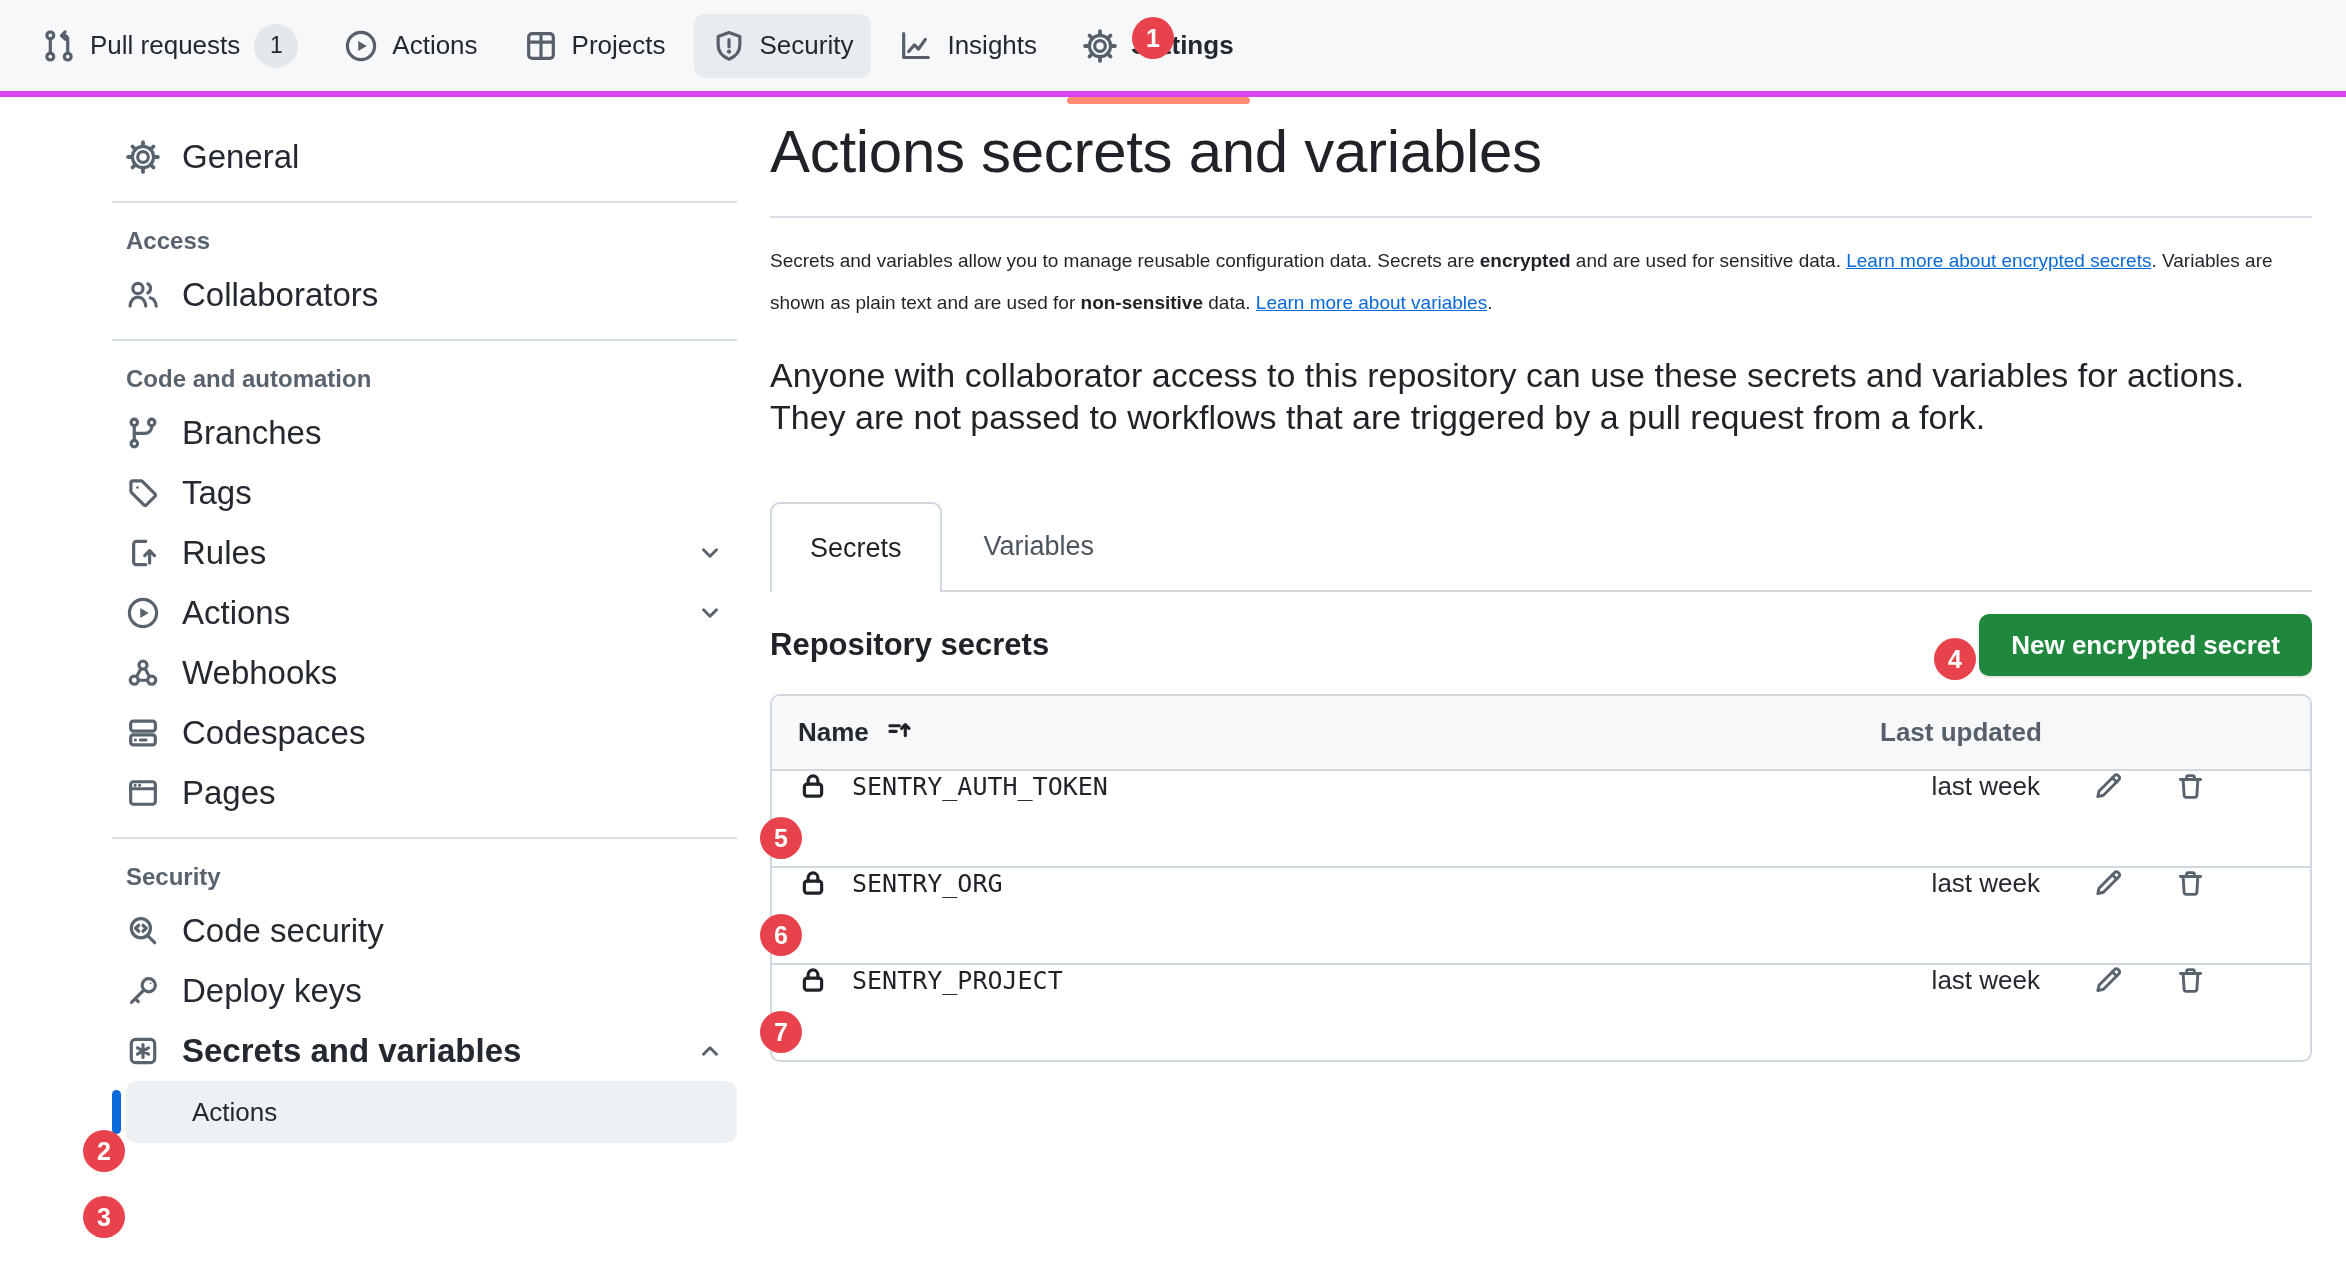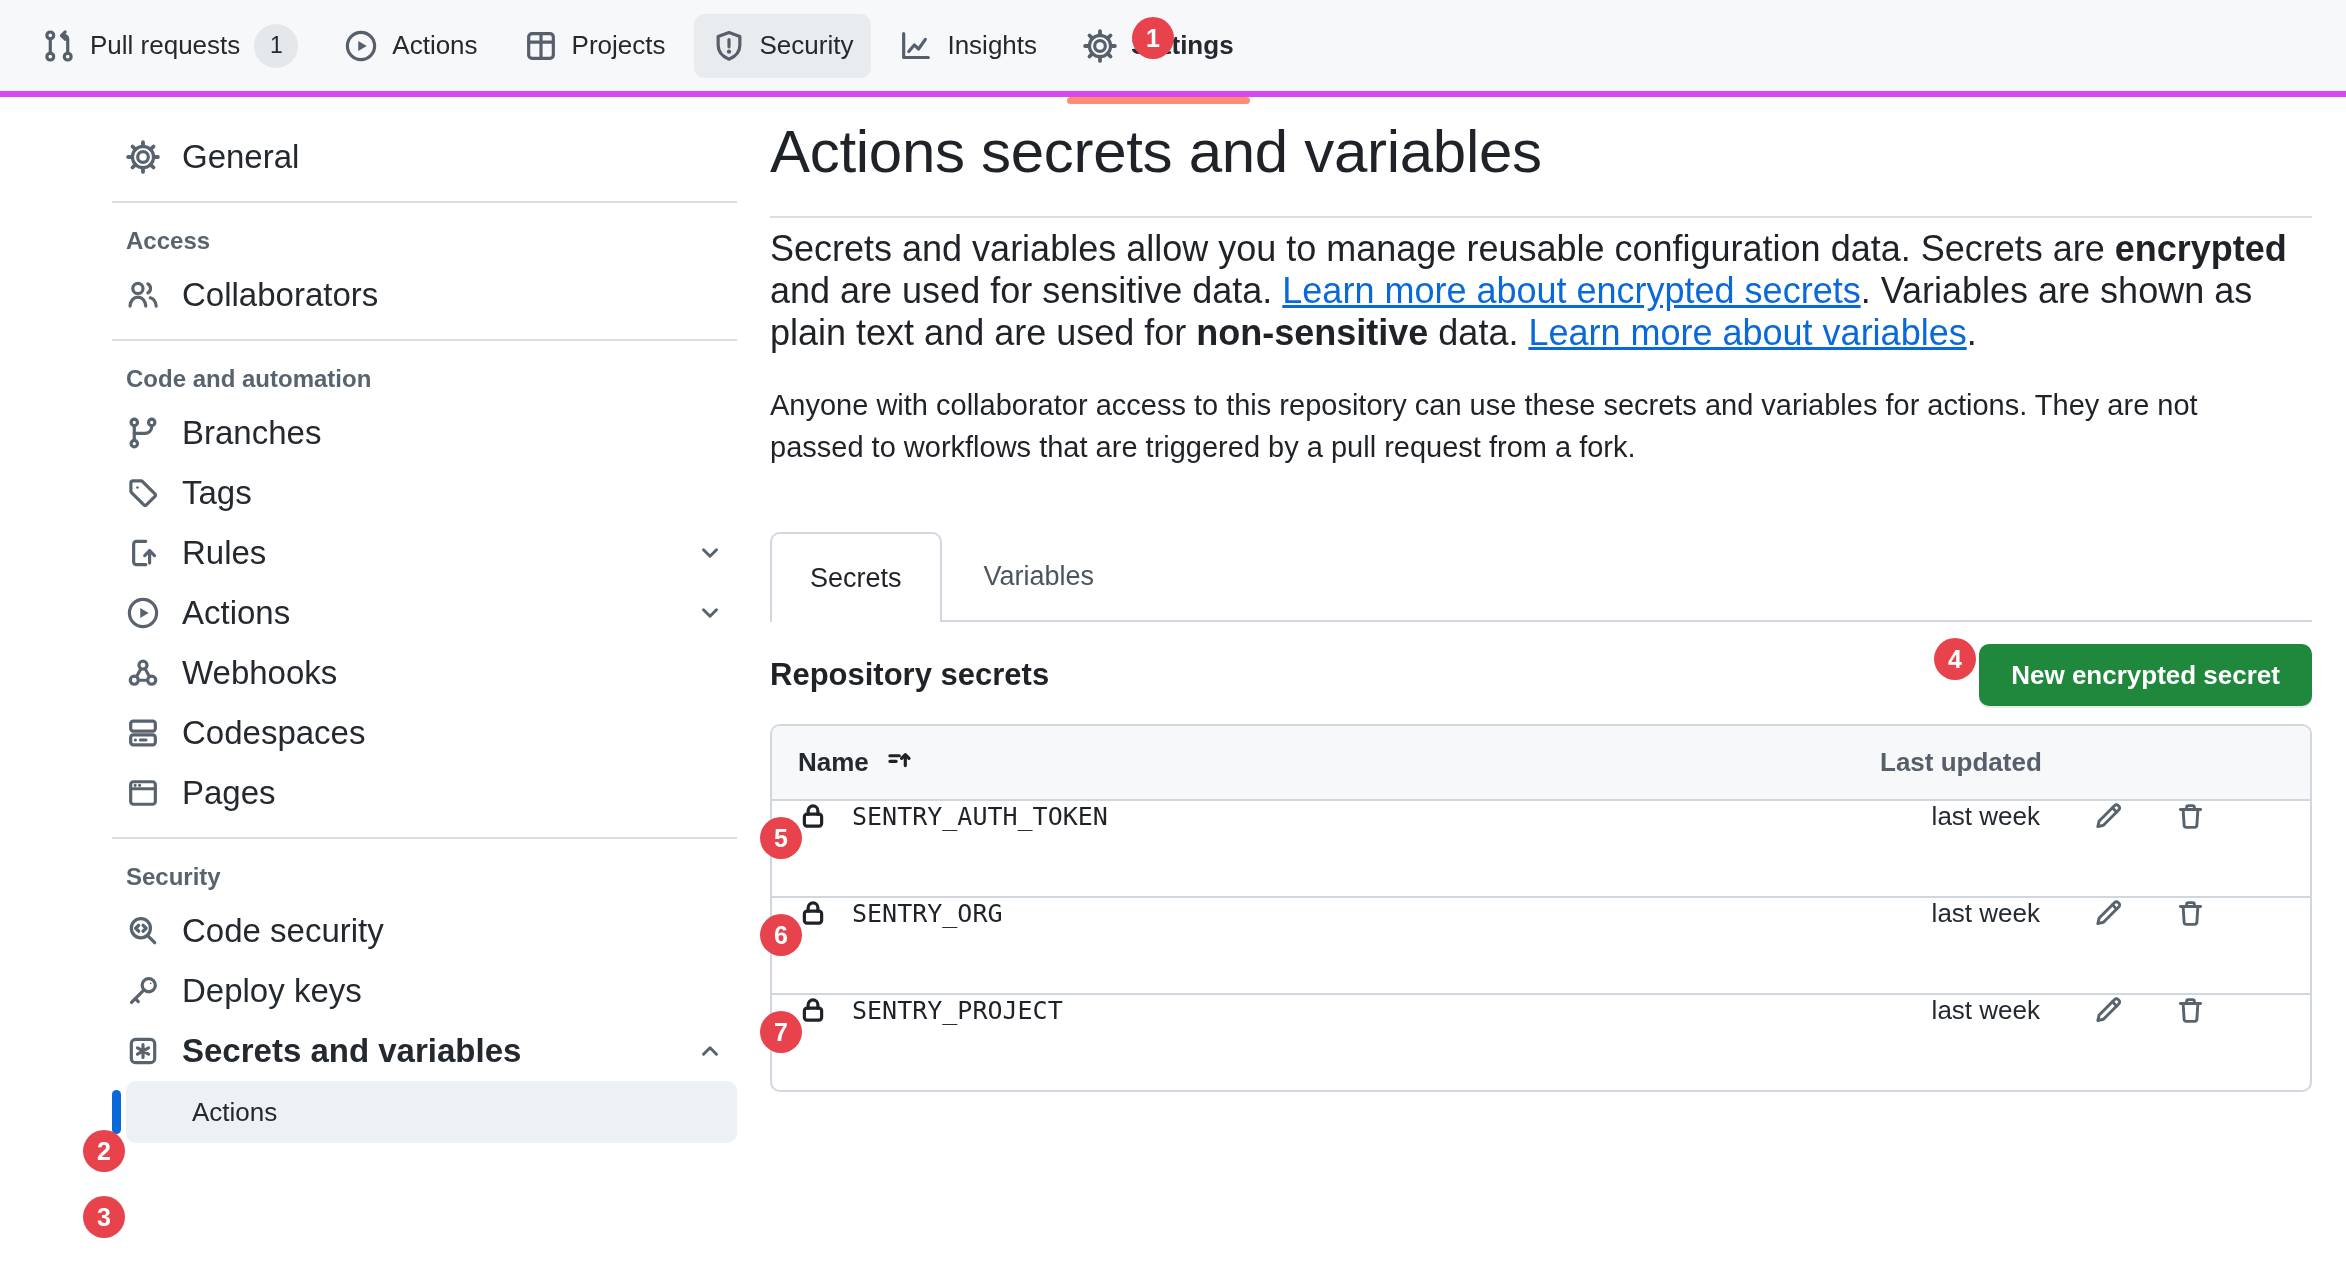--- a/index.html
+++ b/index.html
@@ -55,24 +55,24 @@
   }
   .side-sub.active { background:#eef1f3; }
   .active-bar {
     position:absolute; left:-14px; top:50%; transform:translateY(-50%);
     width:9px; height:44px; border-radius:5px; background:#0969da;
   }
 
   
   h1.page-title { font-size:60px; font-weight:400; letter-spacing:-0.3px; padding-top:12px; }
   .title-rule { border-top:2px solid #d8dee4; margin-top:30px; }
-  .intro { font-size:36px; line-height:42px; margin-top:10px; max-width:1520px; }
+  .intro { font-size:19px; line-height:42px; margin-top:22px; max-width:1520px; }
   .intro b { font-weight:700; }
   .intro a { color:#0969da; text-decoration:underline; cursor:pointer; }
-  .para2 { font-size:29px; line-height:42px; margin-top:30px; max-width:1480px; }
+  .para2 { font-size:34px; line-height:42px; margin-top:30px; max-width:1480px; }
 
   .tabbar { margin-top:64px; display:flex; align-items:flex-end; border-bottom:2px solid #d0d7de; height:90px; }
   .tab {
     font-size:27px; height:88px; display:flex; align-items:center; padding:0 38px; cursor:pointer;
   }
   .tab.active {
     background:#fff; border:2px solid #d0d7de; border-bottom:none;
     border-radius:10px 10px 0 0; margin-bottom:-2px; height:90px; color:#1f2328;
   }
   .tab.inactive { color:#4c545d; padding:0 42px; }

